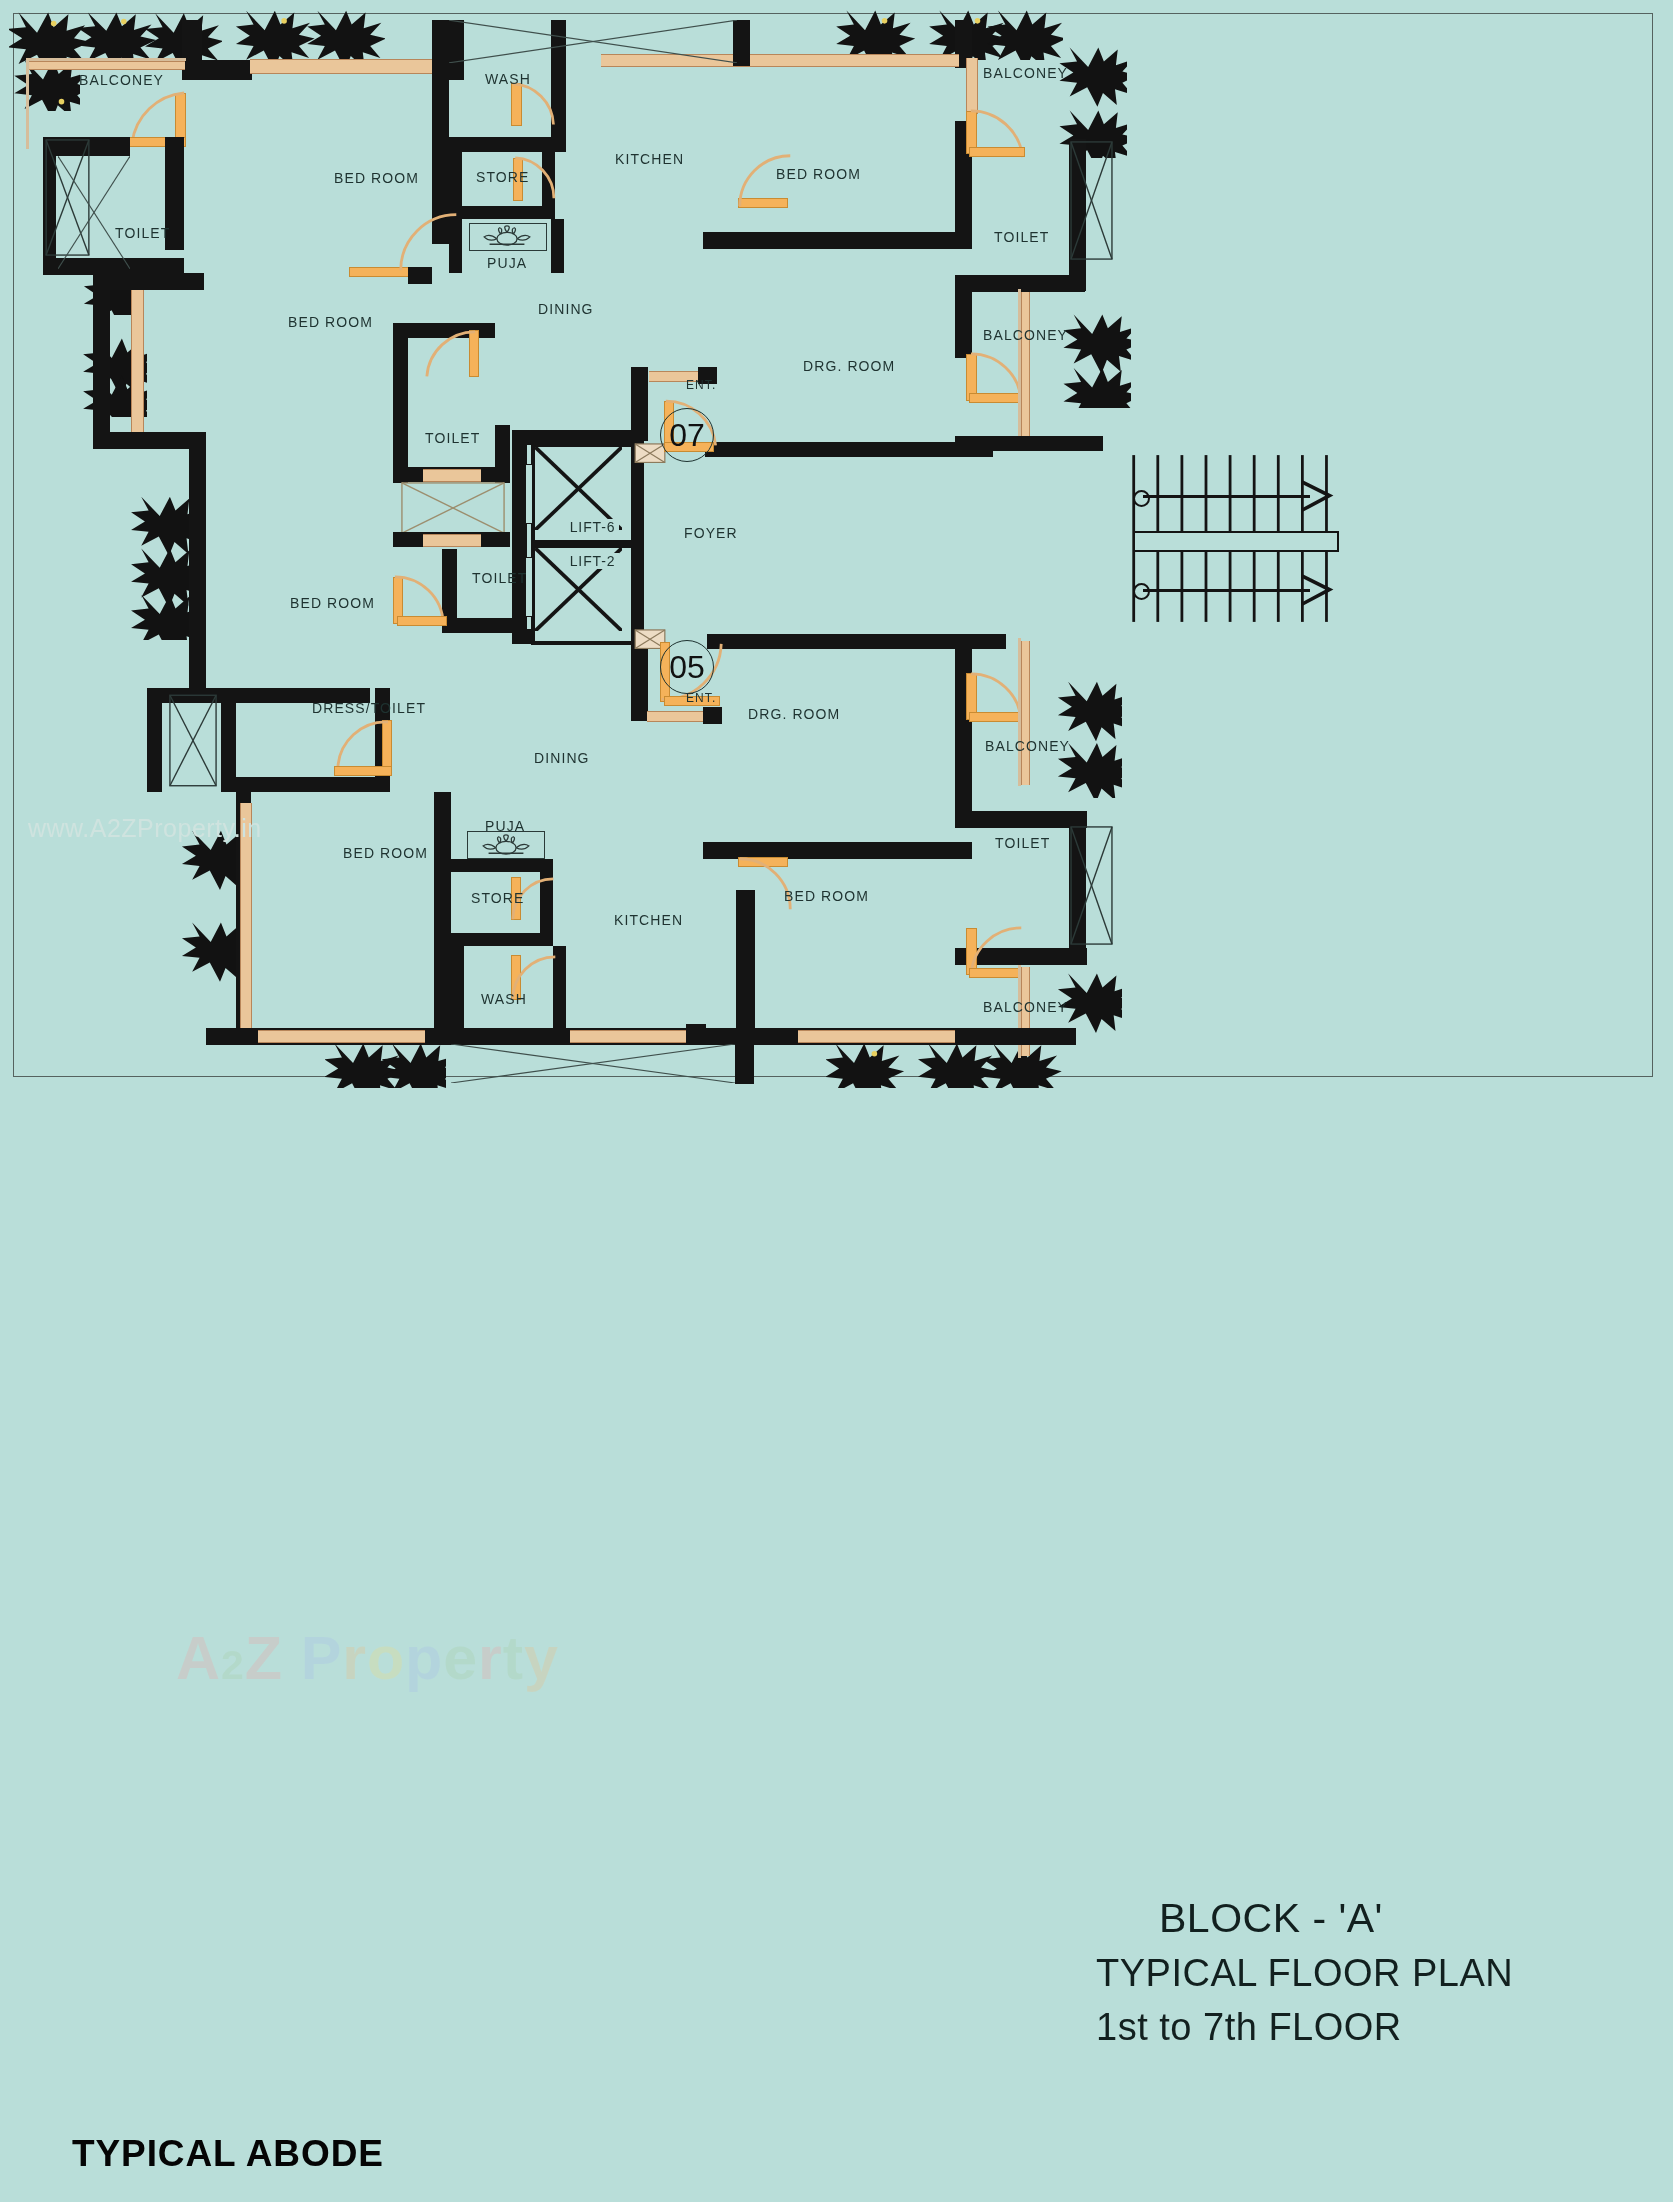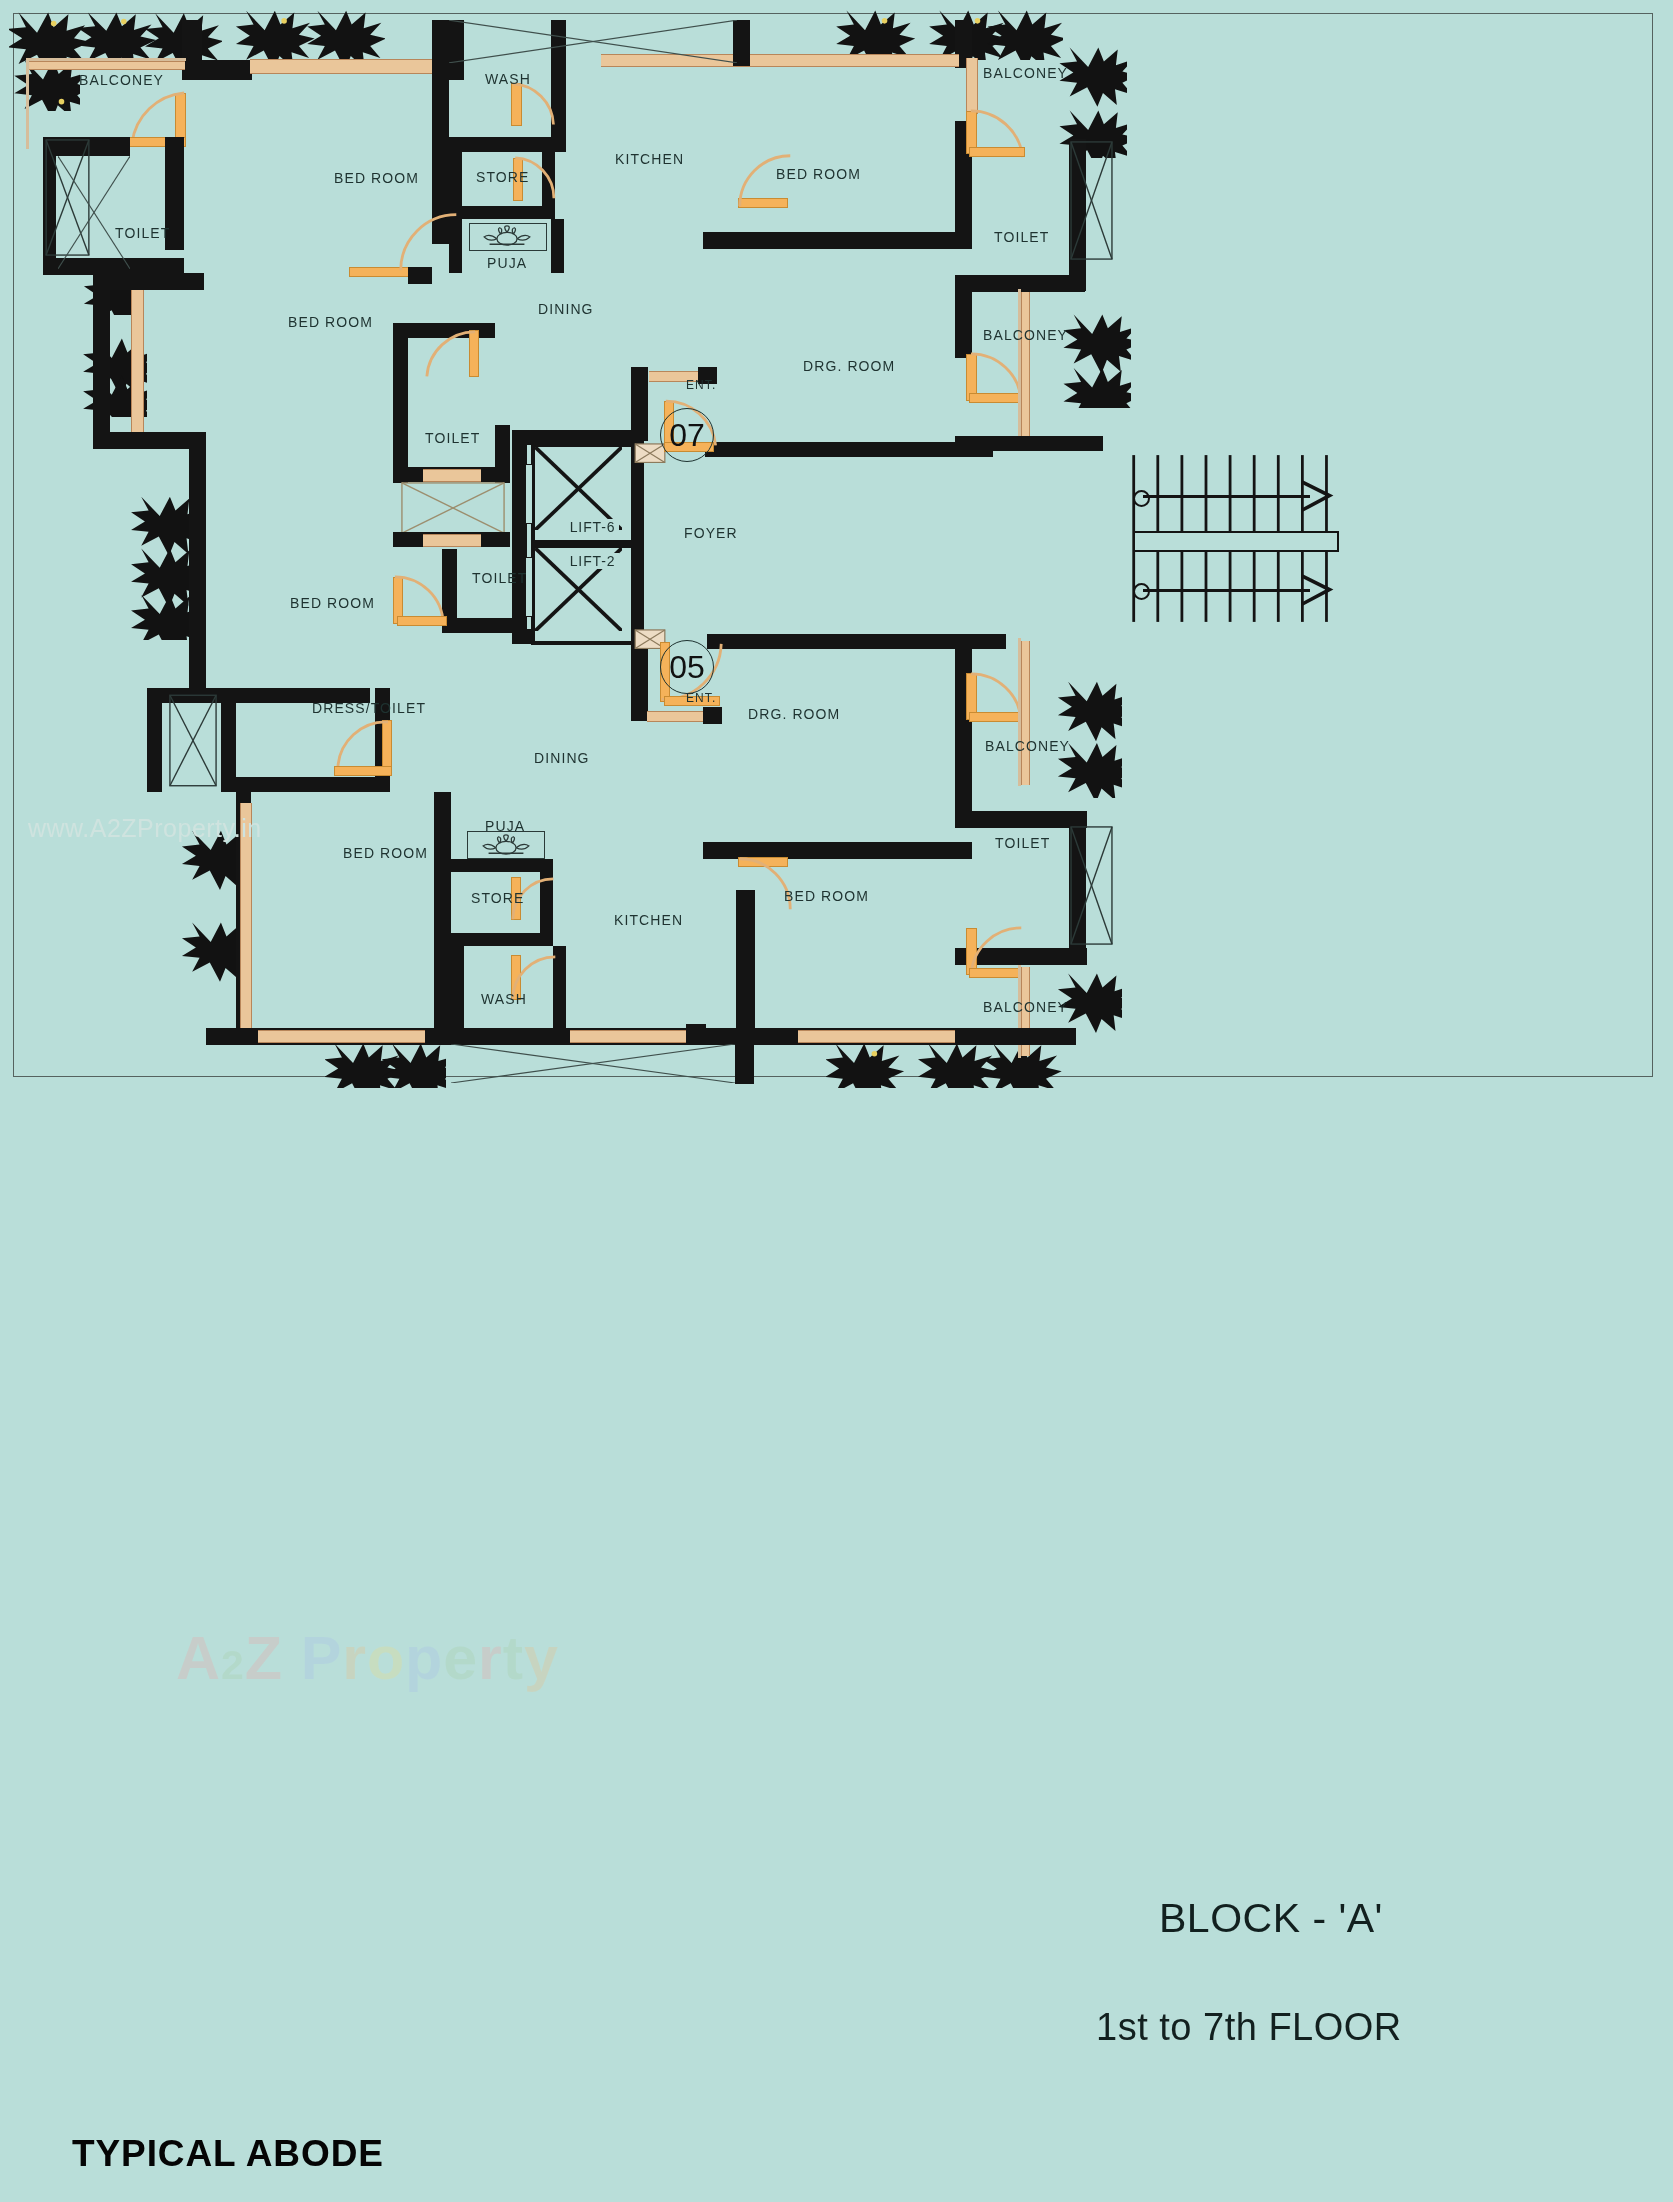--- a/index.html
+++ b/index.html
@@ -584,18 +584,19 @@
       <div class="label" style="left: 485px; top: 818px;">PUJA</div>
       <div class="label" style="left: 471px; top: 890px;">STORE</div>
       <div class="label" style="left: 481px; top: 991px;">WASH</div>
       <div class="label" style="left: 343px; top: 845px;">BED ROOM</div>
     </div>
 
   <div class="wm-url" style="left:28px;top:814px;">www.A2ZProperty.in</div>
   <div class="wm-big" style="left:176px;top:1623px;" id="wm-brand"><span style="color: rgb(232, 168, 168);">A</span><span style="color: rgb(168, 207, 168); font-size: 41px;">2</span><span style="color: rgb(232, 168, 168);">Z</span><span style="color: rgb(185, 222, 217);"> </span><span style="color: rgb(168, 192, 232);">P</span><span style="color: rgb(232, 192, 138);">r</span><span style="color: rgb(232, 220, 138);">o</span><span style="color: rgb(168, 192, 232);">p</span><span style="color: rgb(168, 207, 168);">e</span><span style="color: rgb(232, 168, 168);">r</span><span style="color: rgb(168, 207, 168);">t</span><span style="color: rgb(232, 192, 138);">y</span></div>
 
   <div class="titleblock tb1" style="left:1159px;top:1895px;">BLOCK - 'A'</div>
+  <div class="titleblock tb2" style="left:1096px;top:1952px;">TYPICAL FLOOR PLAN</div>
   <div class="titleblock tb3" style="left:1096px;top:2006px;">1st to 7th FLOOR</div>
 
   <div class="projname" style="left:72px;top:2133px;">TYPICAL ABODE</div>
 
 </div>
 
 
 </body></html>

